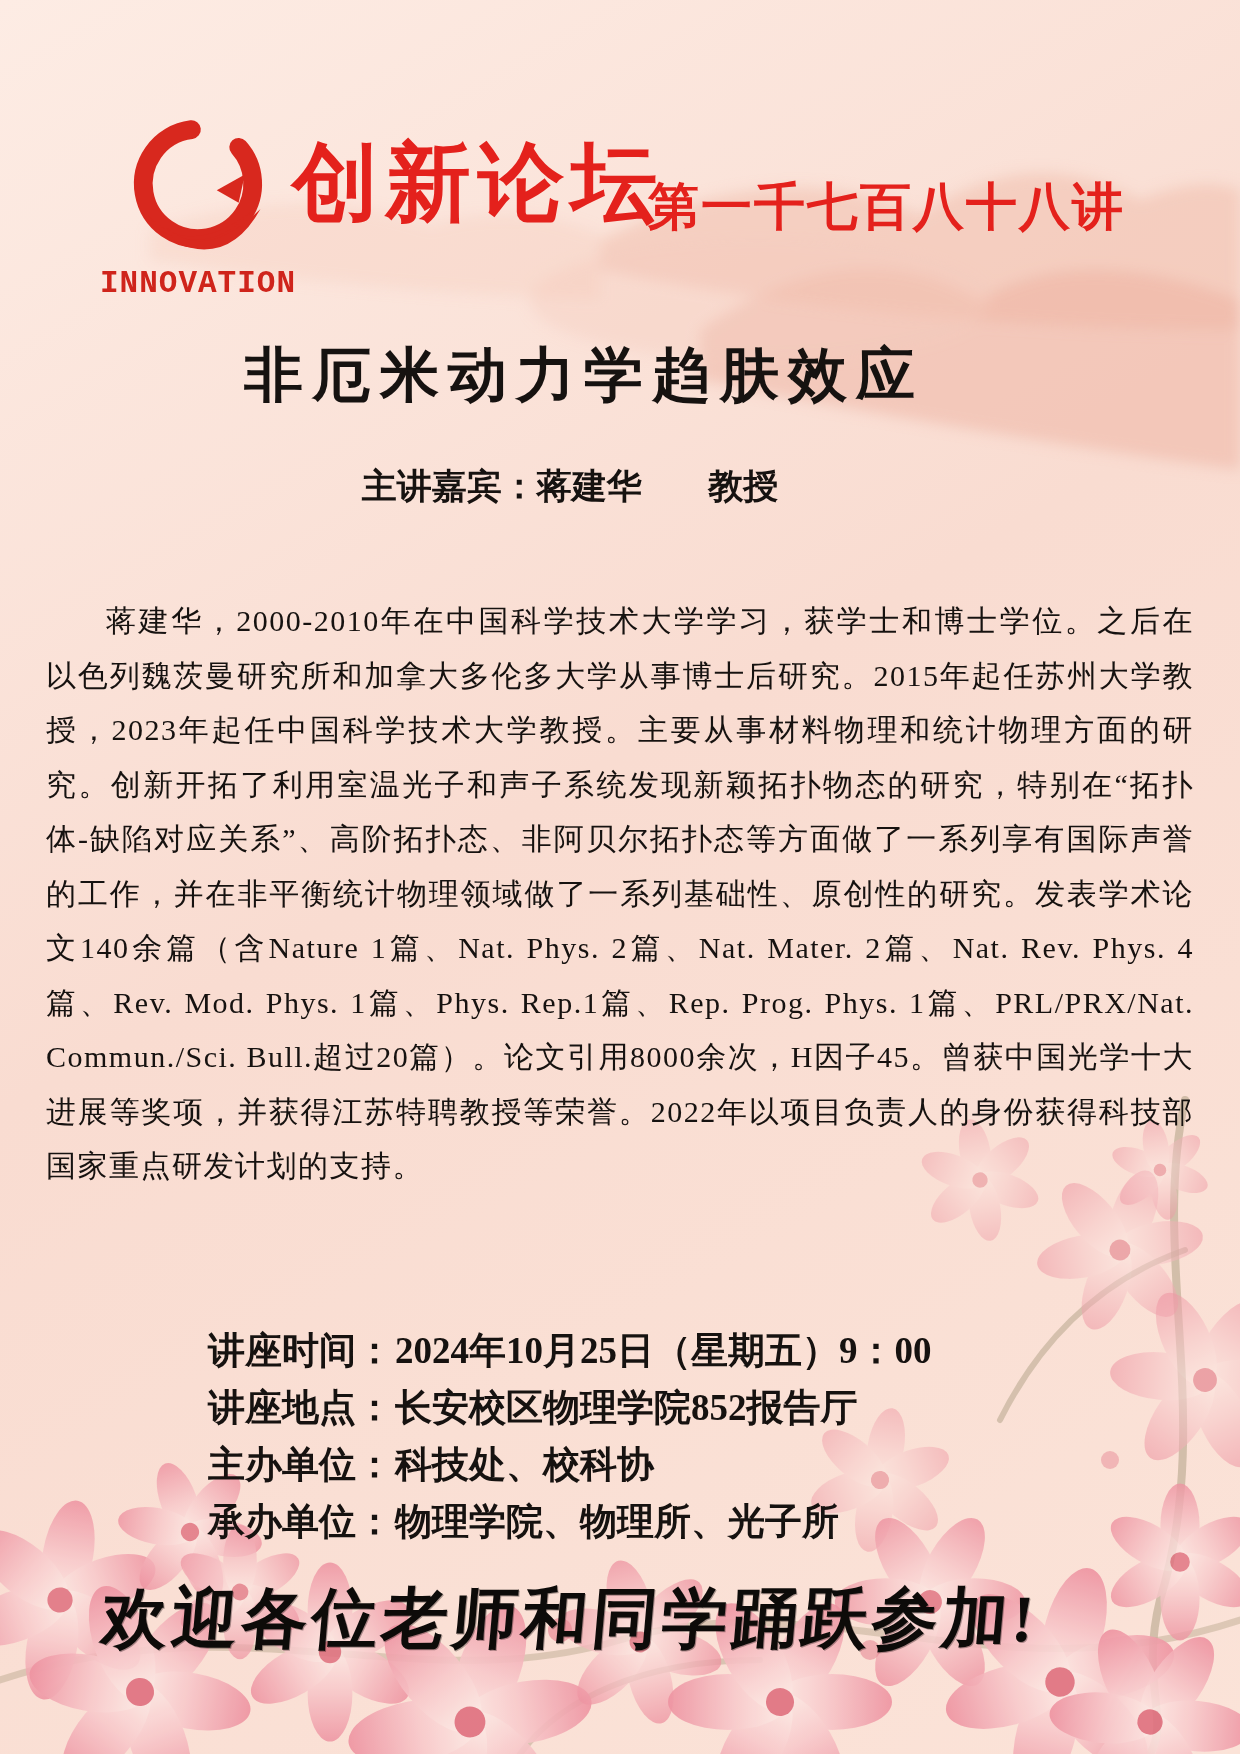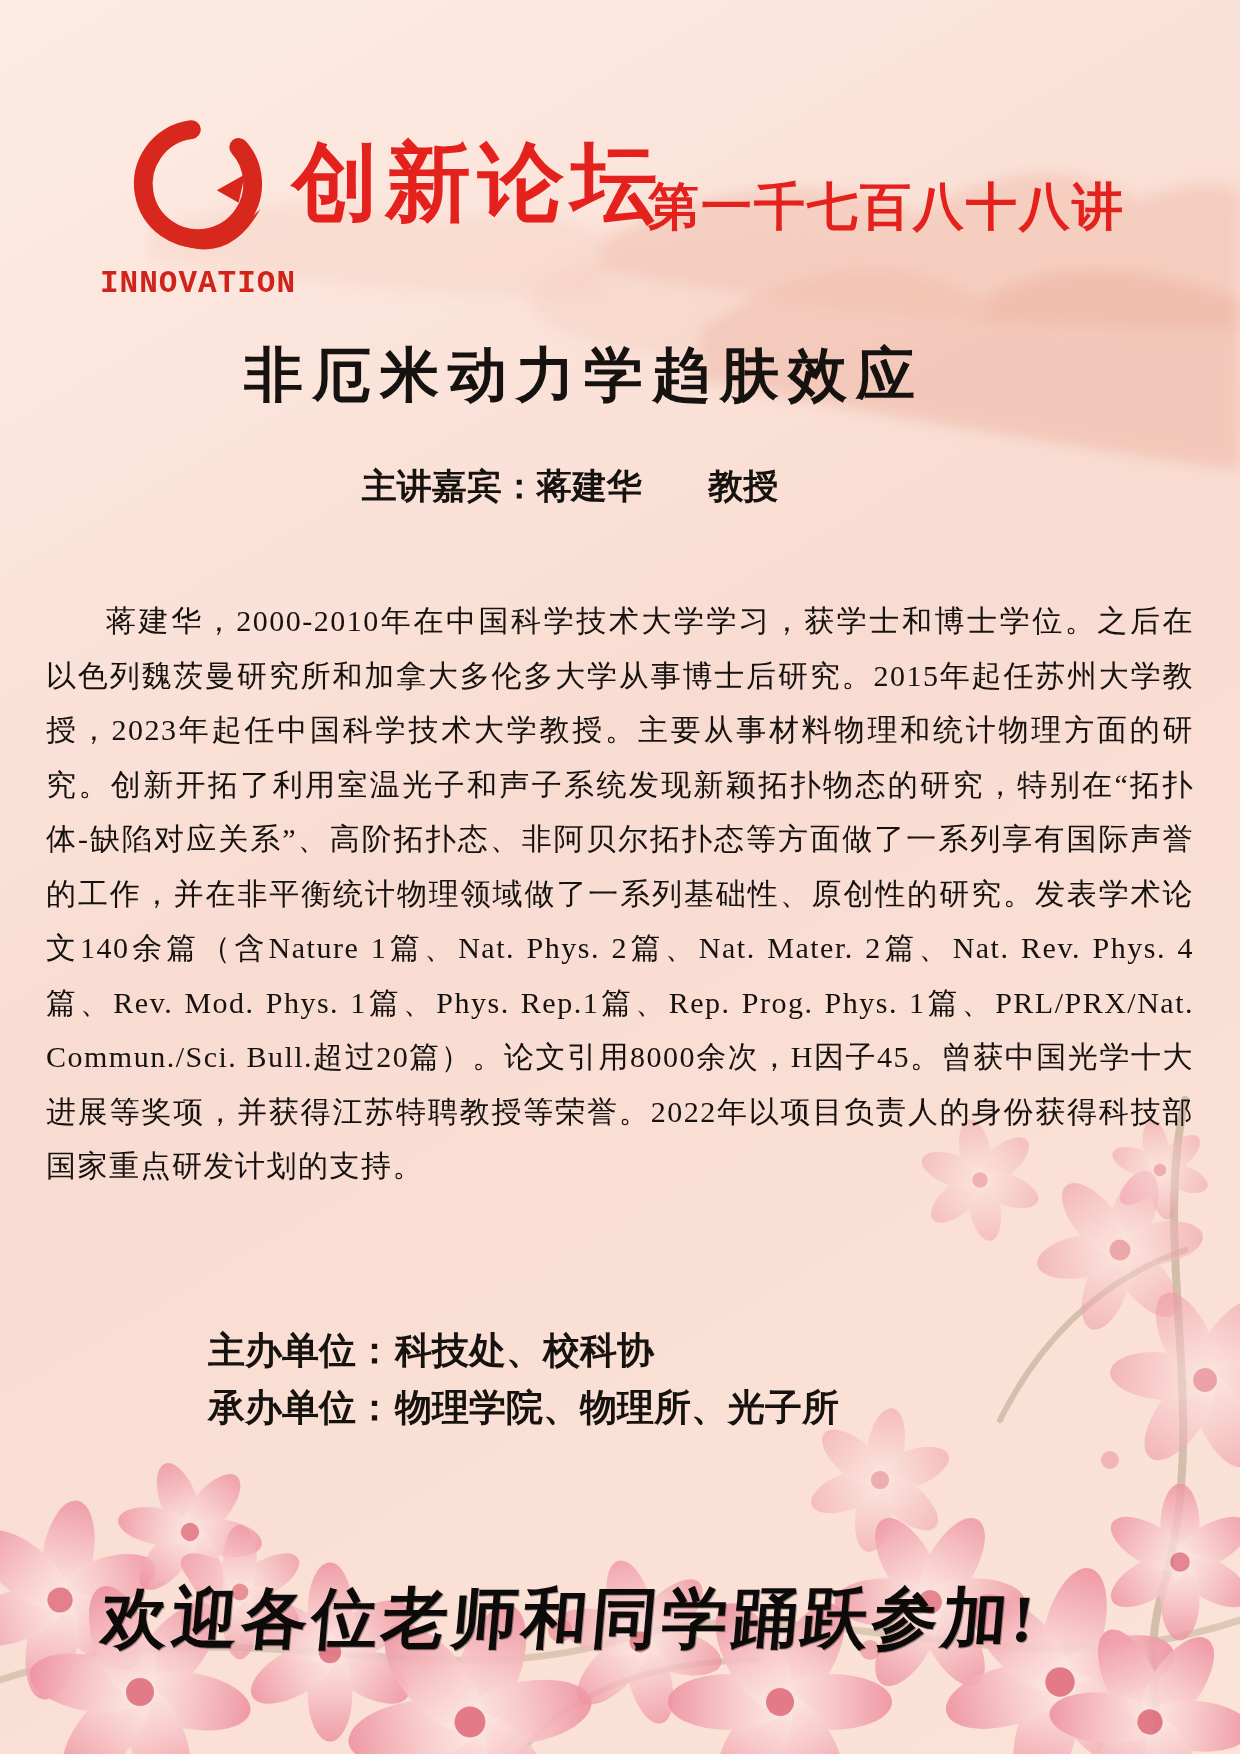--- a/index.html
+++ b/index.html
@@ -130,20 +130,26 @@
   <div class="people">
     <div class="person-line">
       <span>主讲嘉宾：</span><span class="person-name">蒋建华</span><span>教授</span>
     </div>
   </div>
 
   <p class="bio">蒋建华，2000-2010年在中国科学技术大学学习，获学士和博士学位。之后在以色列魏茨曼研究所和加拿大多伦多大学从事博士后研究。2015年起任苏州大学教授，2023年起任中国科学技术大学教授。主要从事材料物理和统计物理方面的研究。创新开拓了利用室温光子和声子系统发现新颖拓扑物态的研究，特别在“拓扑体-缺陷对应关系”、高阶拓扑态、非阿贝尔拓扑态等方面做了一系列享有国际声誉的工作，并在非平衡统计物理领域做了一系列基础性、原创性的研究。发表学术论文140余篇（含Nature 1篇、Nat. Phys. 2篇、Nat. Mater. 2篇、Nat. Rev. Phys. 4篇、Rev. Mod. Phys. 1篇、Phys. Rep.1篇、Rep. Prog. Phys. 1篇、PRL/PRX/Nat. Commun./Sci. Bull.超过20篇）。论文引用8000余次，H因子45。曾获中国光学十大进展等奖项，并获得江苏特聘教授等荣誉。2022年以项目负责人的身份获得科技部国家重点研发计划的支持。</p>
 
   <div class="details">
     <div class="detail-row">
+      <span class="d-label">讲座时间：</span><span class="d-value">2024年10月25日（星期五）9：00</span>
+    </div>
+    <div class="detail-row">
+      <span class="d-label">讲座地点：</span><span class="d-value">长安校区物理学院852报告厅</span>
+    </div>
+    <div class="detail-row">
       <span class="d-label">主办单位：</span><span class="d-value">科技处、校科协</span>
     </div>
     <div class="detail-row">
       <span class="d-label">承办单位：</span><span class="d-value">物理学院、物理所、光子所</span>
     </div>
   </div>
 
   <div class="welcome">欢迎各位老师和同学踊跃参加!</div>
 
 </div>

